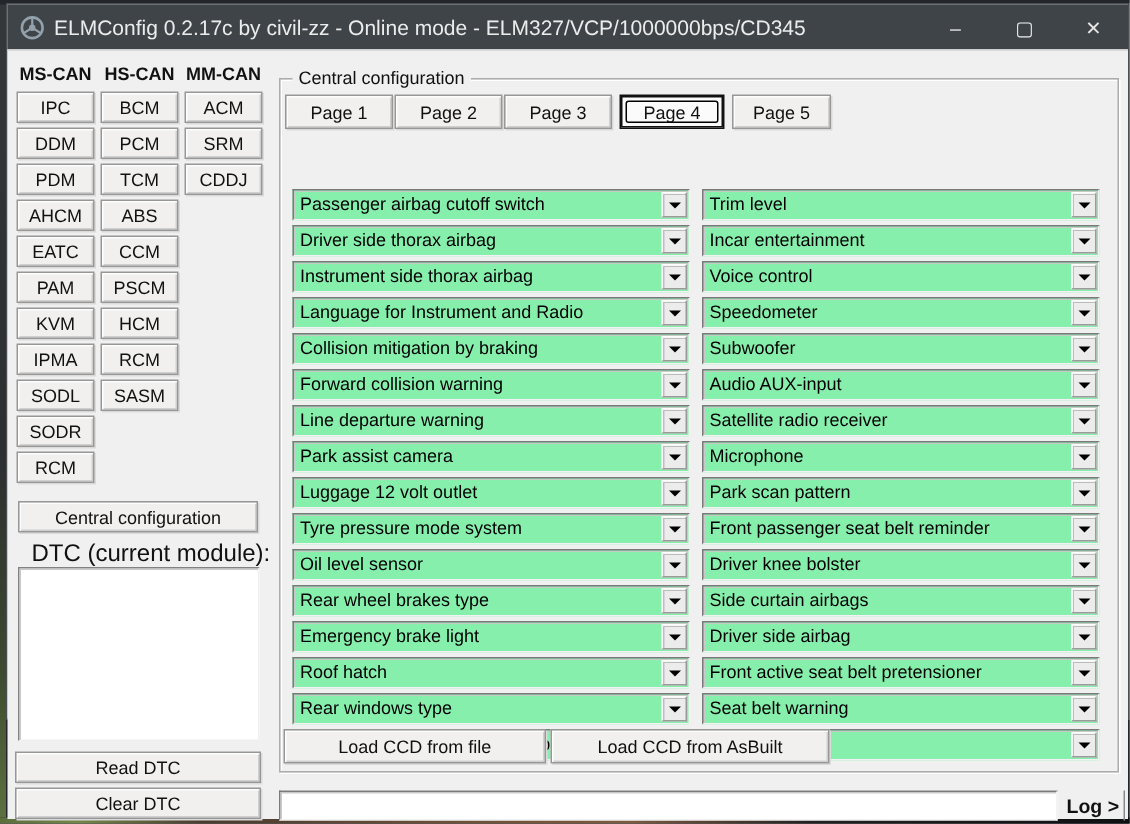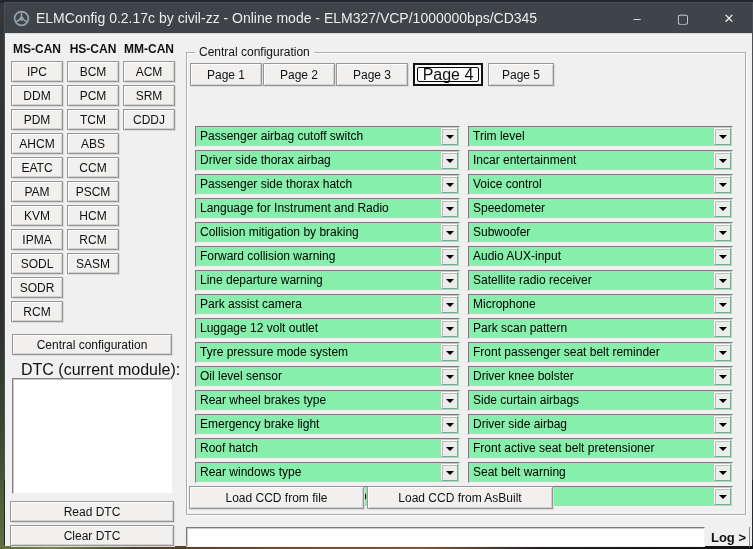--- a/index.html
+++ b/index.html
@@ -53,21 +53,21 @@
   .groupbox { position:absolute; left:181px; top:18px; width:560px; height:463px;
               border:1px solid #acacac; box-shadow:inset 1px 1px 0 #fff, 1px 1px 0 #fff; }
   .group-legend { position:absolute; left:8px; top:-8px; background:#f0f0f0; padding:0 4px;
                   font-size:12px; color:#111; white-space:nowrap; }
 
   .pages { position:absolute; left:2px; top:10px; height:23px; }
   .page-btn { position:absolute; top:0; height:23px; }
   .page-btn.selected { background:#fbfbfb; border:1px solid #111; box-shadow:inset 0 0 0 1px #111; }
   .page-btn.selected::after { content:""; position:absolute; inset:3px; border:1px solid #000; border-radius:2px; }
   .page-btn { font-size:12px; }
-  .page-btn.selected { font-size:16px; }
+  .page-btn.selected { font-size:12px; }
 
   .combo { position:absolute; height:21px; width:265px; background:#86efac;
            border:1px solid #7a7a7a; border-bottom-color:#f2f2f2; border-right-color:#f2f2f2;
            box-shadow:inset 1px 1px 0 #c9c9c9;margin-top:30px; }
   .combo-label { position:absolute; left:4px; top:2px; font-size:12px; color:#000; white-space:nowrap; }
   .combo-arrow { position:absolute; right:1px; top:1px; width:17px; height:17px; background:#ececec;
                  border:1px solid #9a9a9a; border-top-color:#fdfdfd; border-left-color:#fdfdfd;
                  box-shadow:1px 1px 0 #bdbdbd inset; display:flex; align-items:center; justify-content:center; }
   .tri { width:0; height:0; border-left:4px solid transparent; border-right:4px solid transparent;
          border-top:4px solid #000; display:block; }
@@ -179,21 +179,21 @@
               <i class="tri"></i>
             </span>
   </div>
           <div class="combo" style="left: 8px; top: 67px;">
     <span class="combo-label">Driver side thorax airbag</span>
     <span class="combo-arrow">
               <i class="tri"></i>
             </span>
   </div>
           <div class="combo" style="left: 8px; top: 91px;">
-    <span class="combo-label">Passenger side thorax hatch</span>
+    <span class="combo-label">Instrument side thorax airbag</span>
     <span class="combo-arrow">
               <i class="tri"></i>
             </span>
   </div>
           <div class="combo" style="left: 8px; top: 115px;">
     <span class="combo-label">Language for Instrument and Radio</span>
     <span class="combo-arrow">
               <i class="tri"></i>
             </span>
   </div>

